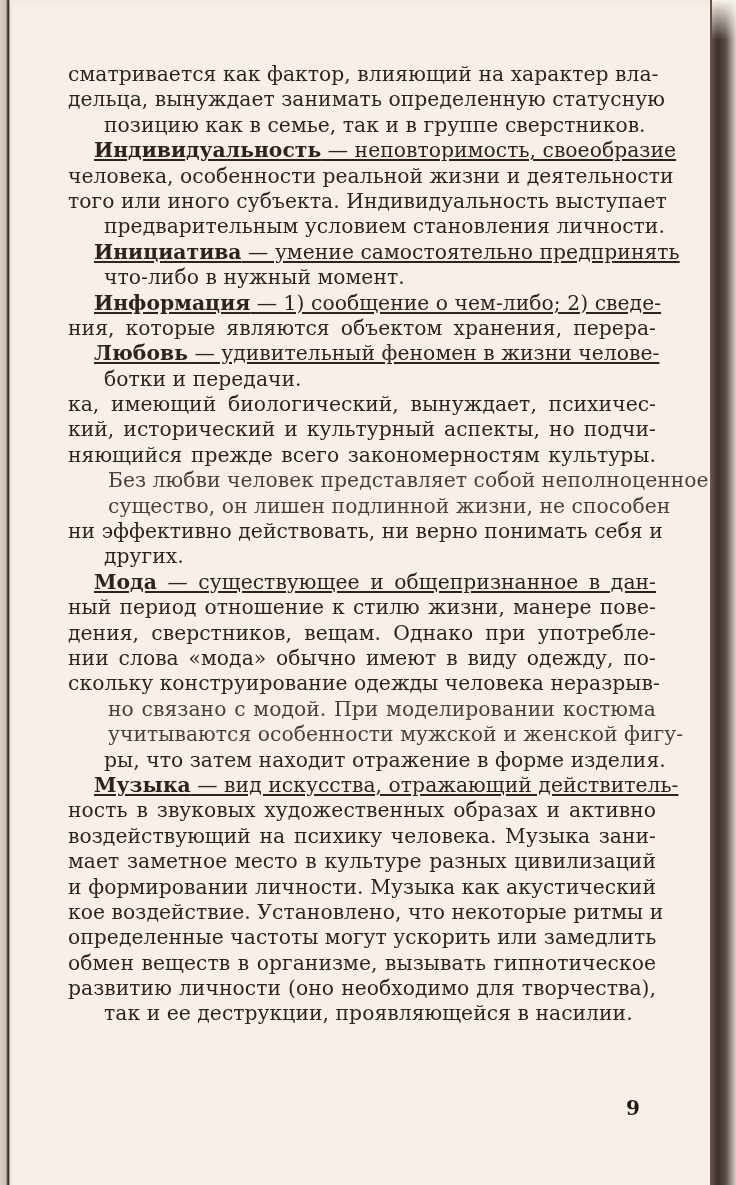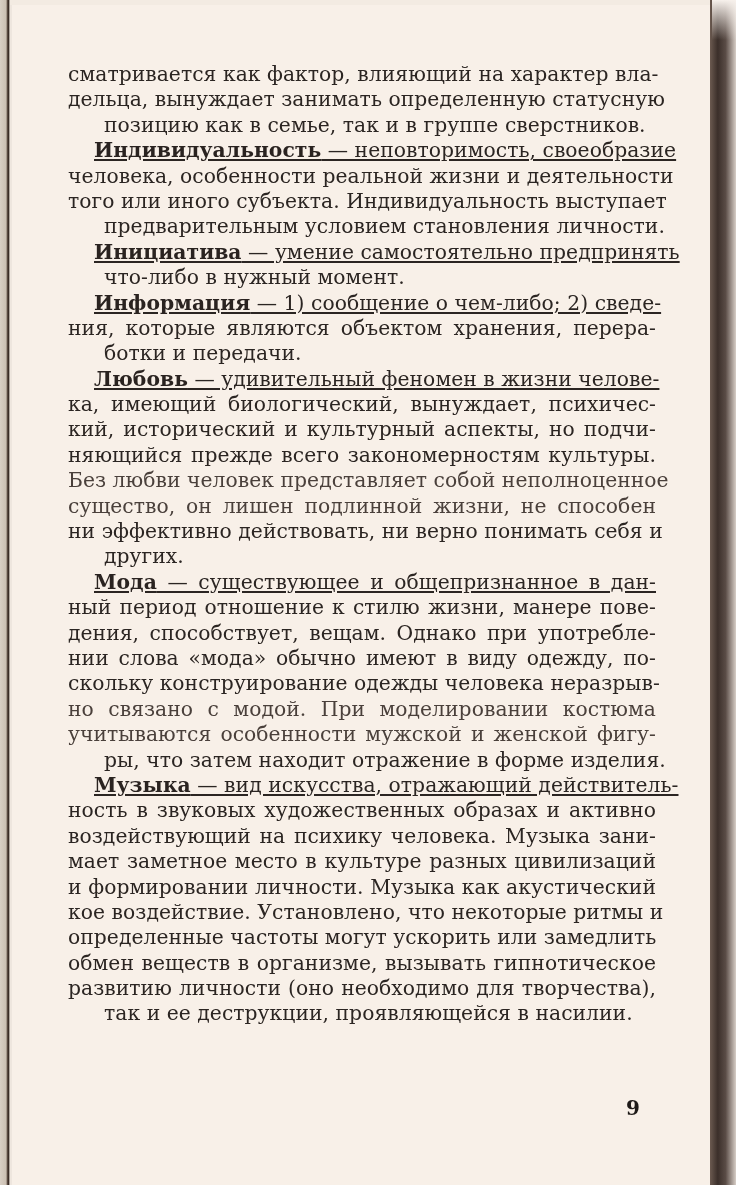--- a/index.html
+++ b/index.html
@@ -69,21 +69,21 @@
       color: #2a2320;
     }
     .page-number {
       position: absolute;
       left: 626px;
       top: 1096px;
       font-size: 20px;
       font-weight: bold;
       color: #1e1a18;
     }
-    .faded { color: #4a403b; }
+    .faded { color: #4a403b; margin-left: 40px; }
   </style>
 </head>
 <body>
 
 <div class="left-strip"></div>
 <div class="page"></div>
 <div class="right-shadow"></div>
 <div class="right-shadow-top"></div>
 
 <div class="text-block">
@@ -94,34 +94,34 @@
   <span class="line indent"><span class="term">Индивидуальность</span><span> — неповторимость, своеобразие</span></span>
   <span class="line"><span>человека, особенности реальной жизни и деятельности</span></span>
   <span class="line"><span>того или иного субъекта. Индивидуальность выступает</span></span>
   <span class="line last"><span>предварительным условием становления личности.</span></span>
 
   <span class="line indent"><span class="term">Инициатива</span><span> — умение самостоятельно предпринять</span></span>
   <span class="line last"><span>что-либо в нужный момент.</span></span>
 
   <span class="line indent"><span class="term">Информация</span><span> — 1) сообщение о чем-либо; 2) сведе-</span></span>
   <span class="line"><span>ния, которые являются объектом хранения, перера-</span></span>
+  <span class="line indent"><span class="term">Любовь</span><span> — удивительный феномен в жизни челове-</span></span>
+
   <span class="line last"><span>ботки и передачи.</span></span>
-
-  <span class="line indent"><span class="term">Любовь</span><span> — удивительный феномен в жизни челове-</span></span>
   <span class="line"><span>ка, имеющий биологический, вынуждает, психичес-</span></span>
   <span class="line"><span>кий, исторический и культурный аспекты, но подчи-</span></span>
   <span class="line"><span>няющийся прежде всего закономерностям культуры.</span></span>
   <span class="line faded"><span>Без любви человек представляет собой неполноценное</span></span>
   <span class="line faded"><span>существо, он лишен подлинной жизни, не способен</span></span>
   <span class="line"><span>ни эффективно действовать, ни верно понимать себя и</span></span>
   <span class="line last"><span>других.</span></span>
 
   <span class="line indent"><span class="term">Мода</span><span> — существующее и общепризнанное в дан-</span></span>
   <span class="line"><span>ный период отношение к стилю жизни, манере пове-</span></span>
-  <span class="line"><span>дения, способствует, вещам. Однако при употребле-</span></span>
+  <span class="line"><span>дения, сверстников, вещам. Однако при употребле-</span></span>
   <span class="line"><span>нии слова «мода» обычно имеют в виду одежду, по-</span></span>
   <span class="line"><span>скольку конструирование одежды человека неразрыв-</span></span>
   <span class="line faded"><span>но связано с модой. При моделировании костюма</span></span>
   <span class="line faded"><span>учитываются особенности мужской и женской фигу-</span></span>
   <span class="line last"><span>ры, что затем находит отражение в форме изделия.</span></span>
 
   <span class="line indent"><span class="term">Музыка</span><span> — вид искусства, отражающий действитель-</span></span>
   <span class="line"><span>ность в звуковых художественных образах и активно</span></span>
   <span class="line"><span>воздействующий на психику человека. Музыка зани-</span></span>
   <span class="line"><span>мает заметное место в культуре разных цивилизаций</span></span>

